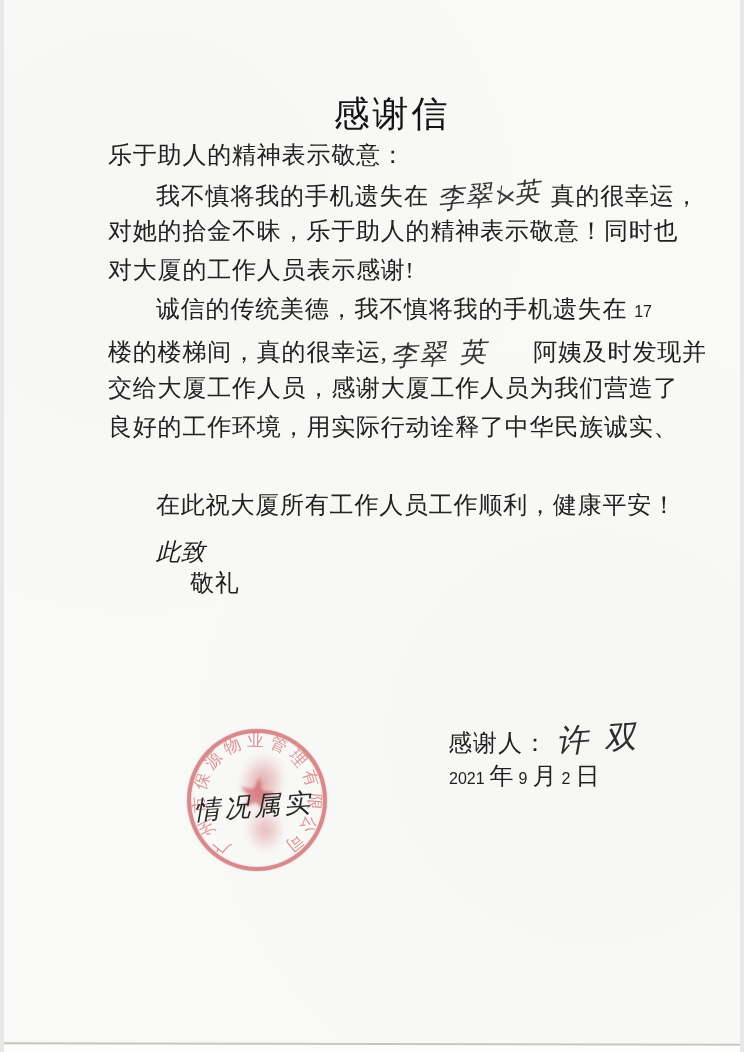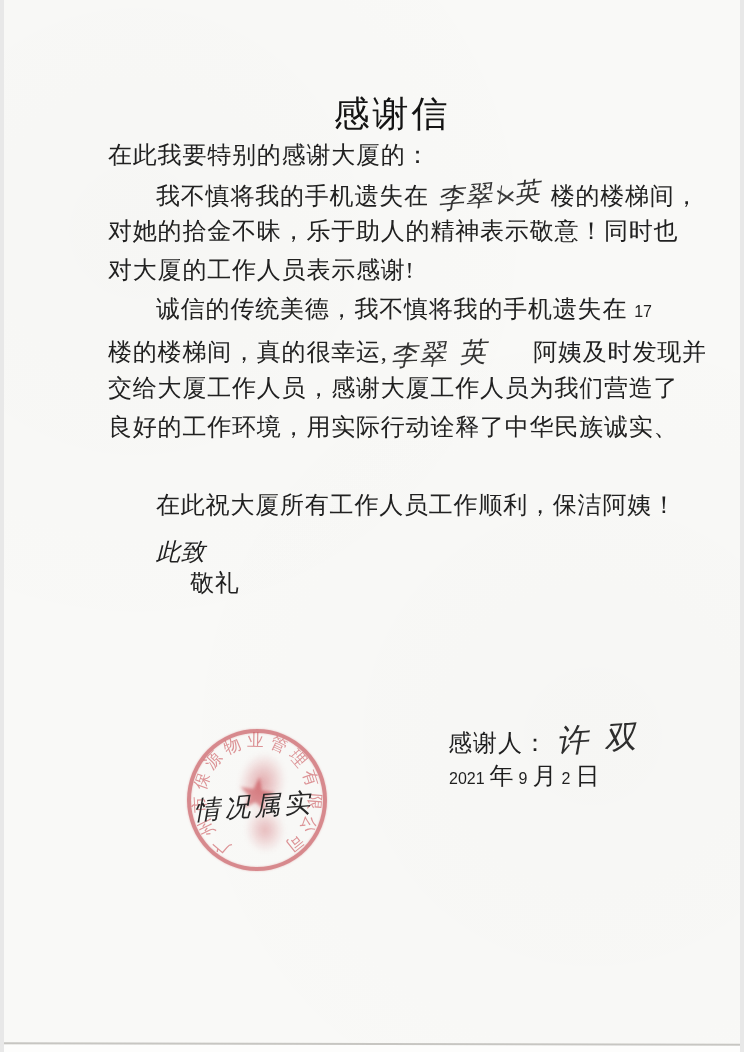--- a/index.html
+++ b/index.html
@@ -82,41 +82,41 @@
     border-top:2px solid rgba(158,156,152,0.55); transform:rotate(0.12deg); }
   .scan-edge-below { position:absolute; left:0; top:1045px; width:744px; height:7px; background:#fdfdfc; }
 </style>
 </head>
 <body>
 
 <div class="page">
 
   <div class="title">感谢信</div>
 
-  <div class="ln" style="left:104px; top:139px;">在此我要特别的感谢大厦的：</div>
+  <div class="ln" style="left:104px; top:139px;">乐于助人的精神表示敬意：</div>
 
   <div class="ln" style="left:152px; top:177px;">
-    <span>我不慎将我的手机遗失在</span><span class="hw hw-name1">李翠</span><span class="scribble"><span></span></span><span class="hw hw-name1b">英</span><span>楼的楼梯间，</span>
+    <span>我不慎将我的手机遗失在</span><span class="hw hw-name1">李翠</span><span class="scribble"><span></span></span><span class="hw hw-name1b">英</span><span>真的很幸运，</span>
   </div>
 
   <div class="ln" style="left:104px; top:254px;">对大厦的工作人员表示感谢!</div>
   <div class="ln" style="left:104px; top:215px;">对她的拾金不昧，乐于助人的精神表示敬意！同时也</div>
 
   <div class="ln" style="left:152px; top:293px;">
     <span>诚信的传统美德，我不慎将我的手机遗失在</span><span class="sans num17">17</span>
   </div>
 
   <div class="ln" style="left:104px; top:333px;">
     <span>楼的楼梯间，真的很幸运,</span><span class="hw hw-name2">李翠 英</span><span class="gap-after-name">阿姨及时发现并</span>
   </div>
 
   <div class="ln" style="left:104px; top:372px;">交给大厦工作人员，感谢大厦工作人员为我们营造了</div>
   <div class="ln" style="left:104px; top:411px;">良好的工作环境，用实际行动诠释了中华民族诚实、</div>
 
-  <div class="ln" style="left:152px; top:489px;">在此祝大厦所有工作人员工作顺利，保洁阿姨！</div>
+  <div class="ln" style="left:152px; top:489px;">在此祝大厦所有工作人员工作顺利，健康平安！</div>
   <div class="ln" style="left:152px; top:536px;font-style:italic;">此致</div>
   <div class="ln" style="left:186px; top:567px;">敬礼</div>
 
   <div class="sig-row">
     <span>感谢人：</span><span class="hw hw-sig">许双</span>
   </div>
 
   <div class="date-row">
     <span class="sans">2021</span><span class="sep">年</span><span class="sans">9</span><span class="sep">月</span><span class="sans">2</span><span class="sep">日</span>
   </div>

